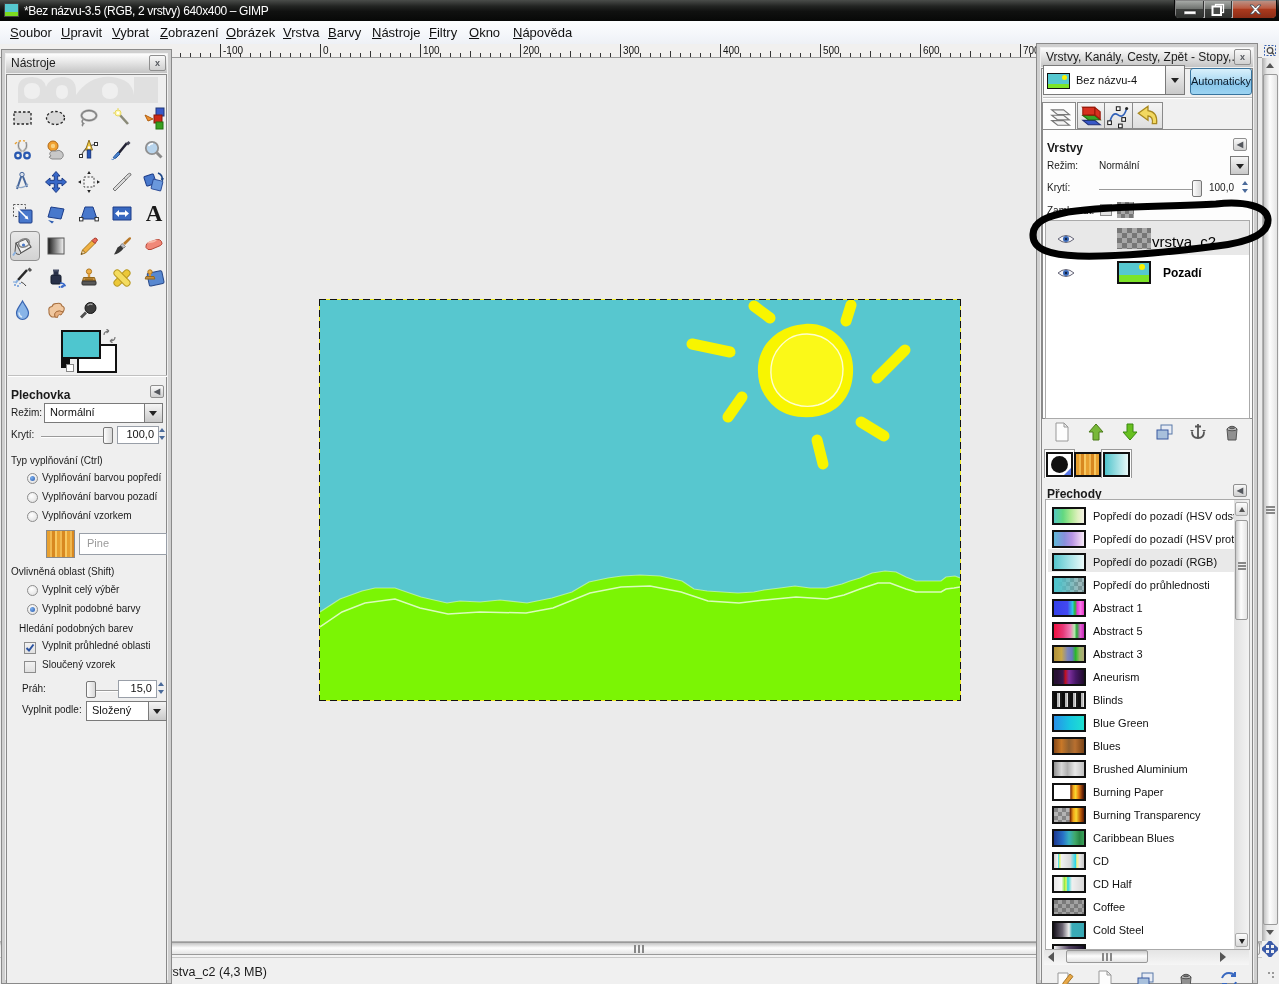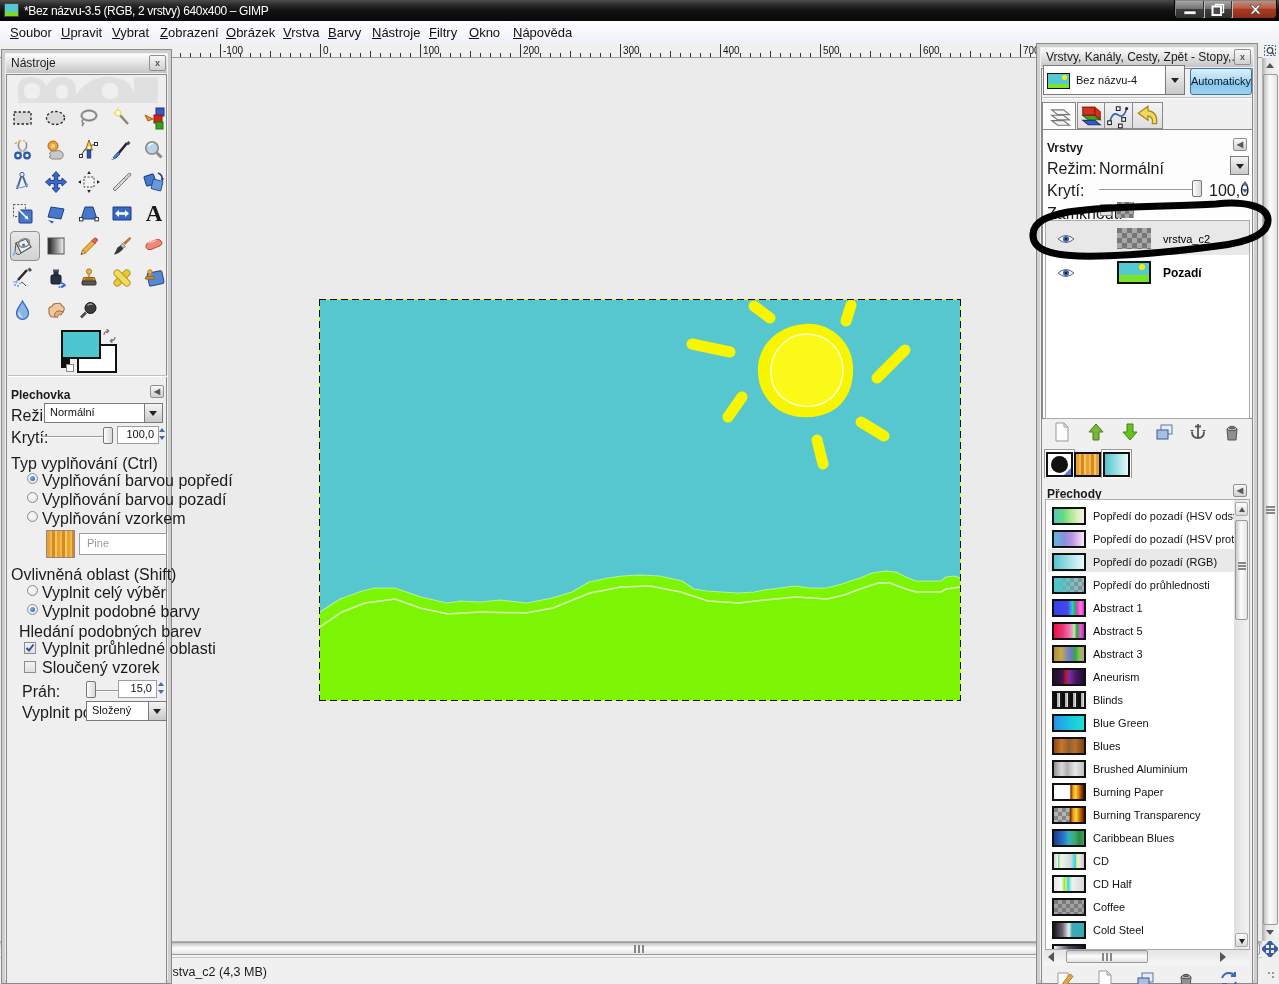--- a/index.html
+++ b/index.html
@@ -7,21 +7,21 @@
 .abs{position:absolute}
 .panel{position:absolute;border:1px solid #8a8a8a;background:#f0f0f0;
  box-shadow:inset 0 0 0 3px #cfcfcf}
 .ptitle{position:absolute;left:4px;right:4px;top:4px;height:19px;
  background:linear-gradient(180deg,#fdfdfd,#e8e8e8 40%,#c4c4c4);
  color:#1c1c1c;font-size:12px;line-height:19px;padding-left:5px}
 .pclose{position:absolute;width:17px;height:16px;border:1px solid #8f8f8f;border-radius:2px;
  background:linear-gradient(180deg,#f8f8f8,#d0d0d0);color:#55585e;font-size:9px;font-weight:bold;
  text-align:center;line-height:14px}
 .sunken{border:1px solid #898989;background:#efefef}
-.lbl{position:absolute;font-size:16px;color:#1a1a1a;white-space:nowrap}
+.lbl{position:absolute;font-size:10px;color:#1a1a1a;white-space:nowrap}
 .bold{font-weight:bold}
 .combo{position:absolute;background:#fff;border:1px solid #7a7a7a;font-size:11px;color:#111}
 .cbtn{position:absolute;top:0;bottom:0;right:0;background:linear-gradient(180deg,#f5f5f5,#c9c9c9);
  border-left:1px solid #7a7a7a}
 .arr{position:absolute;width:0;height:0;border-left:4px solid transparent;border-right:4px solid transparent;border-top:5px solid #222}
 .spin{position:absolute;background:#fff;border:1px solid #999fa8;font-size:11px;color:#111;text-align:right}
 .radio{position:absolute;width:11px;height:11px;border-radius:50%;border:1px solid #8d8d8d;
  background:radial-gradient(circle at 40% 35%,#fff,#dcdcdc)}
 .radio.on::after{content:"";position:absolute;left:2px;top:2px;width:5px;height:5px;border-radius:50%;
  background:radial-gradient(circle at 35% 35%,#7ab0f0,#2a58a8)}
@@ -571,21 +571,21 @@
  <div class="abs checker" style="left:80px;top:158px;width:17px;height:16px;background-size:8px 8px"></div>
 
  <div class="abs" style="left:8px;top:176px;width:205px;height:199px;border:1px solid #aaa;background:#fff">
    <div class="abs" style="left:0;top:0;width:203px;height:34px;background:#e8e8e8"></div>
    <svg width="18" height="12" viewBox="0 0 18 12" style="position:absolute;left:11px;top:12px">
         <path d="M1 6 Q9 -1 17 6 Q9 13 1 6 Z" fill="#f4f4f8" stroke="#667"></path>
         <circle cx="9" cy="6" r="3" fill="#3868b8"></circle>
         <circle cx="9" cy="6" r="1.2" fill="#102040"></circle>
       </svg>
    <div class="abs checker" style="left:71px;top:7px;width:34px;height:21px;background-size:10px 10px"></div>
-   <div class="abs" style="left:117px;top:12px;font-size:11px">vrstva_c2</div>
+   <div class="abs" style="left:106px;top:12px;font-size:15px">vrstva_c2</div>
    <svg width="18" height="12" viewBox="0 0 18 12" style="position:absolute;left:11px;top:46px">
         <path d="M1 6 Q9 -1 17 6 Q9 13 1 6 Z" fill="#f4f4f8" stroke="#667"></path>
         <circle cx="9" cy="6" r="3" fill="#3868b8"></circle>
         <circle cx="9" cy="6" r="1.2" fill="#102040"></circle>
       </svg>
    <div class="abs" style="left:71px;top:40px;width:34px;height:23px;border:2px solid #111;background:linear-gradient(180deg,#56c8d0 0 12px,#7ce428 12px)">
       <div class="abs" style="left:20px;top:1px;width:6px;height:6px;border-radius:50%;background:#f8f000"></div>
       </div>
    <div class="abs bold" style="left:117px;top:45px;font-size:12px;font-weight:bold">Pozadí</div>
  </div>

